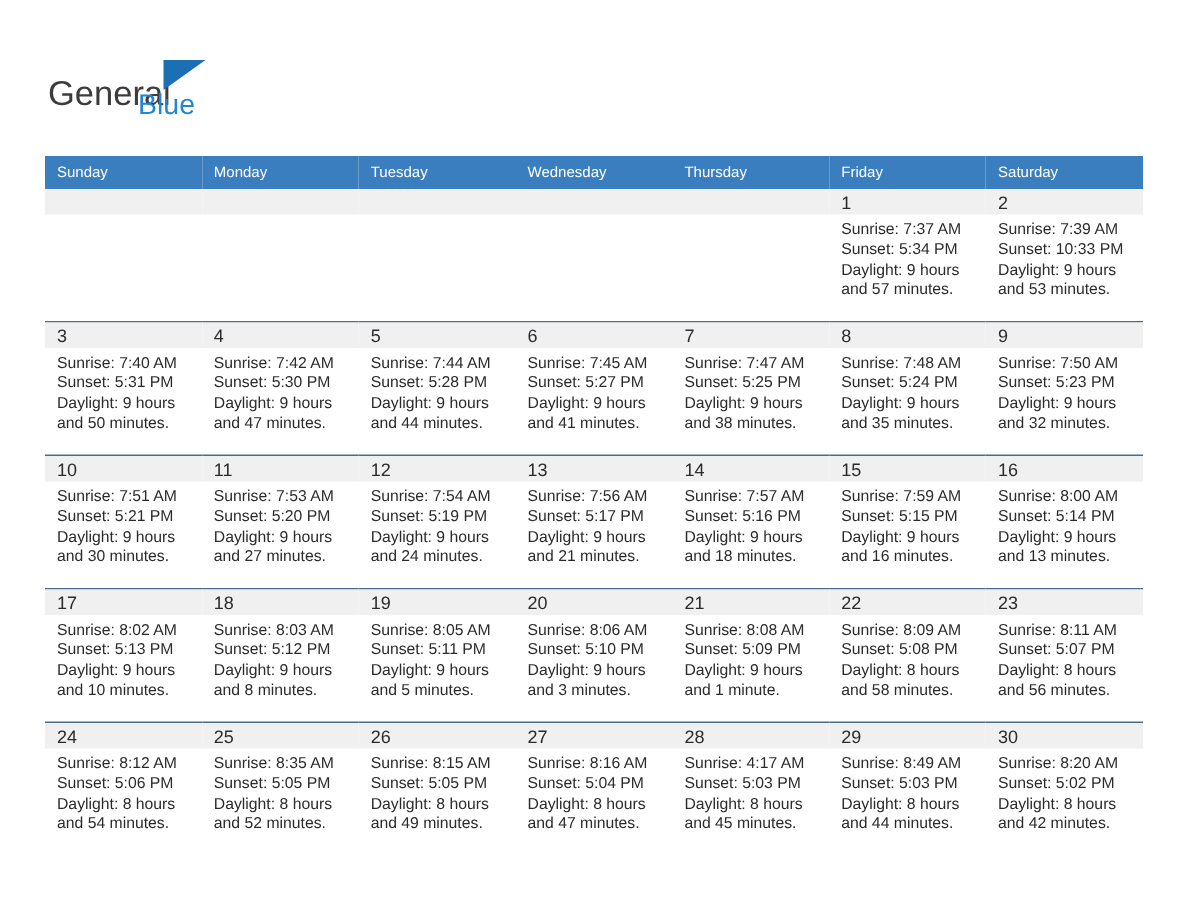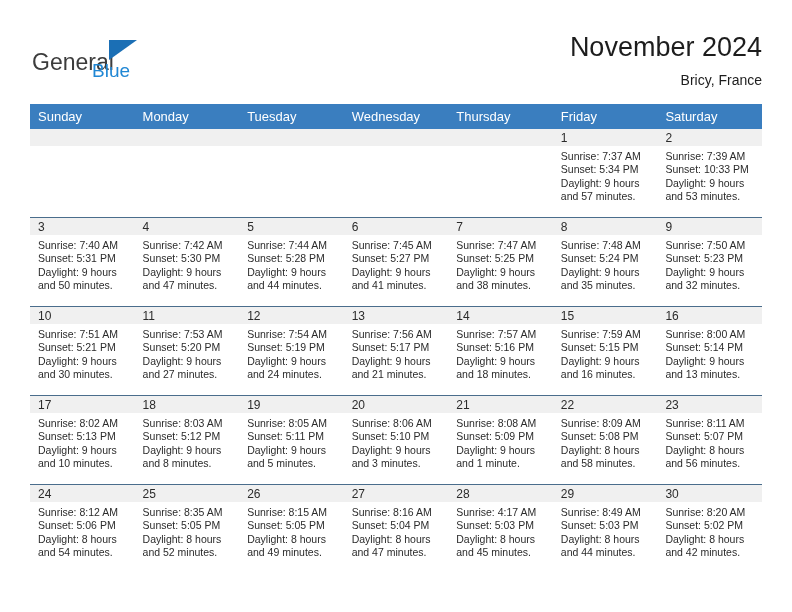--- a/index.html
+++ b/index.html
@@ -91,21 +91,21 @@
     position: absolute;
     left: 30px;
     top: 104px;
     width: 732px;
     border-collapse: collapse;
     table-layout: fixed;
   }
   .calendar th {
     background: #3a7ebf;
     color: #ffffff;
-    font-size: 13px;
+    font-size: 10px;
     font-weight: 400;
     text-align: left;
     padding: 5px 0 5px 8px;
     height: 12px;
     border: none;
   }
   .calendar td {
     vertical-align: top;
     padding: 0;
     height: 88px;
@@ -148,24 +148,20 @@
 <div class="page">
 
   <div class="top-bar">
 
     <div class="brand">
       <span class="brand-general">General</span>
       <span class="brand-triangle"></span>
       <span class="brand-blue">Blue</span>
     </div>
 
-    <div class="title-block">
-      <div class="month-title">November 2024</div>
-      <div class="location">Bricy, France</div>
-    </div>
 
   </div>
 
   <table class="calendar">
     <thead>
       <tr>
         <th>Sunday</th>
         <th>Monday</th>
         <th>Tuesday</th>
         <th>Wednesday</th>

